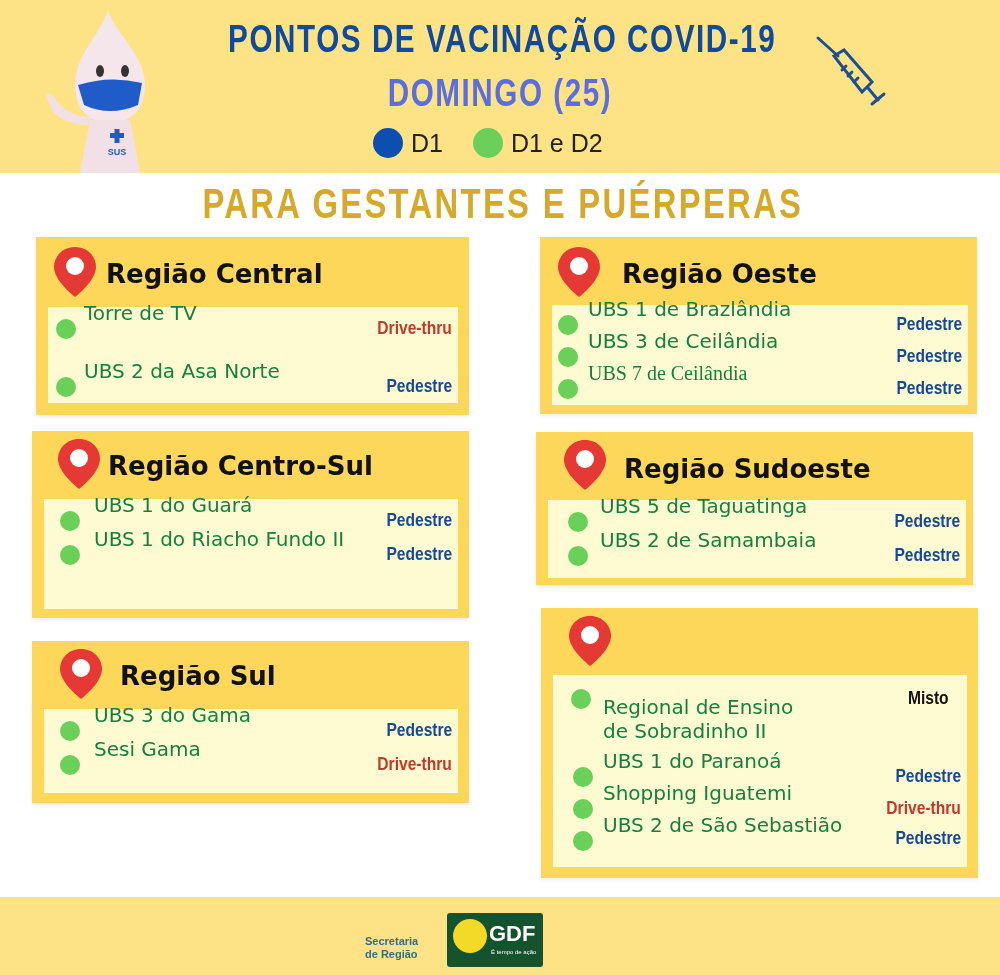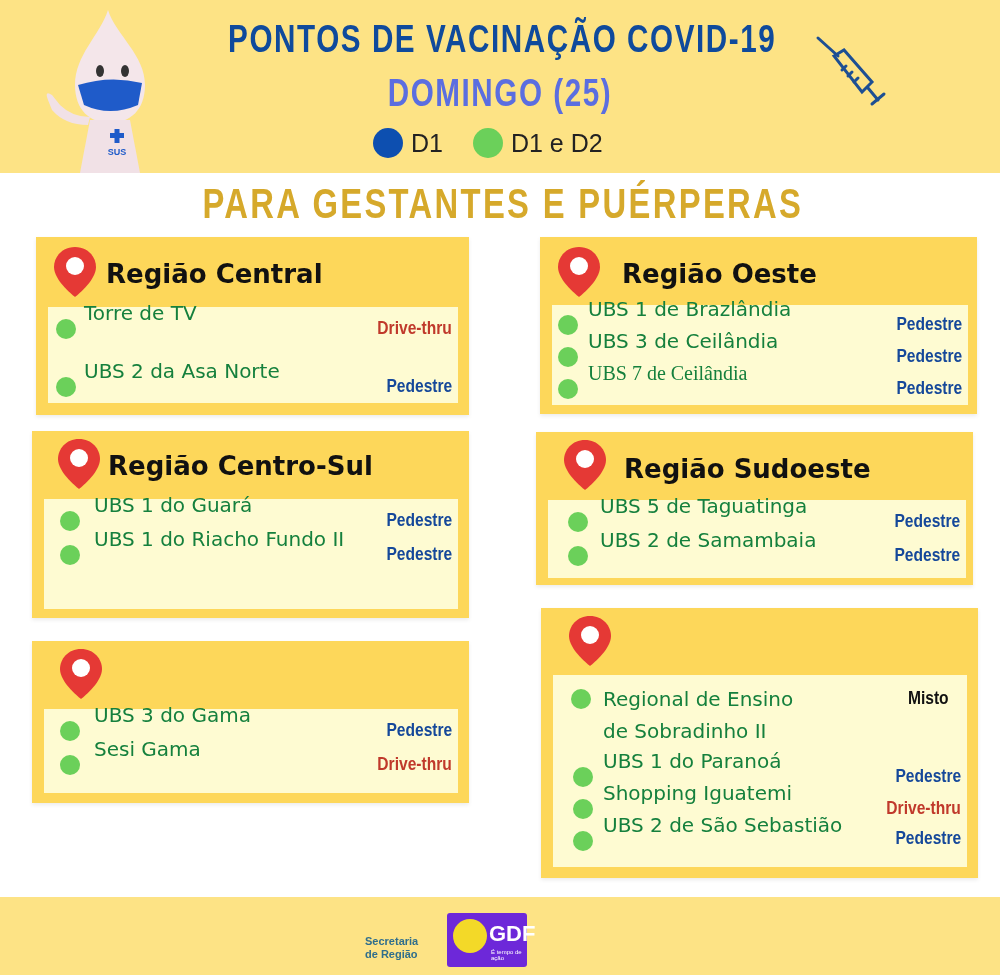--- a/index.html
+++ b/index.html
@@ -21,21 +21,21 @@
   .row { position: absolute; display: flex; align-items: center; width: 100%; }
   .row .bullet { position: absolute; width: 20px; height: 20px; border-radius: 50%; background: #6bd05a; }
   .row .name { position: absolute; font-family: "DejaVu Sans", sans-serif; font-size: 20px; color: #15803d; white-space: nowrap; line-height: 32px; }
   .row .mode { position: absolute; right: 6px; font-family: "Liberation Sans", sans-serif; font-weight: bold; font-size: 19px; white-space: nowrap; transform: scaleX(0.82); transform-origin: right center; }
   .mode.ped { color: #15489a; }
   .mode.drv { color: #c0392b; }
   .mode.mix { color: #111; }
 
   .footer { position: absolute; left: 0; top: 897px; width: 1000px; height: 78px; background: #fde385; }
   .saude { position: absolute; left: 365px; top: 935px; font-family: "Liberation Sans", sans-serif; font-weight: bold; font-size: 11px; color: #2f6e8c; line-height: 13px; width: 70px; }
-  .gdf { position: absolute; left: 447px; top: 913px; width: 80px; height: 54px; background: #6d28d9; border-radius: 3px; }
+  .gdf { position: absolute; left: 447px; top: 913px; width: 96px; height: 54px; background: #14532d; border-radius: 3px; }
   .gdf .tree { position: absolute; left: 6px; top: 6px; width: 34px; height: 34px; border-radius: 50%; background: #f3d928; }
   .gdf .txt { position: absolute; left: 42px; top: 8px; font-family: "Liberation Sans", sans-serif; font-weight: bold; font-size: 22px; color: #fff; }
   .gdf .tag { position: absolute; left: 44px; top: 36px; font-family: "Liberation Sans", sans-serif; font-size: 6px; color: #fff; }
 </style>
 </head>
 <body>
 
 <div class="header"></div>
 
 <svg class="mascot" viewBox="0 0 150 168">
@@ -116,20 +116,21 @@
       <span class="mode ped" style="top:4px;">Pedestre</span>
     </div>
   </div>
 </div>
 
 <div class="card" style="left:32px;top:641px;width:437px;height:162px;">
   <svg class="pin" style="left:24px;top:6px;" viewBox="0 0 50 54">
       <path d="M25 2 C12 2 4 12 4 22 C4 36 25 52 25 52 C25 52 46 36 46 22 C46 12 38 2 25 2 Z" fill="#e53935"></path>
       <circle cx="25" cy="21" r="9" fill="#fff"></circle>
     </svg>
+  <div class="card-title" style="left:88px;top:20px;">Região Sul</div>
   <div class="inner" style="left:12px;top:68px;width:414px;height:84px;text-align:center;">
     <div class="row" style="top:6px;">
       <span class="bullet" style="left:16px;top:6px;"></span>
       <span class="name" style="left:50px;">UBS 3 do Gama</span>
       <span class="mode ped" style="top:4px;">Pedestre</span>
     </div>
     <div class="row" style="top:40px;">
       <span class="bullet" style="left:16px;top:6px;"></span>
       <span class="name" style="left:50px;">Sesi Gama</span>
       <span class="mode drv" style="top:4px;">Drive-thru</span>
@@ -183,21 +184,21 @@
 </div>
 
 <div class="card" style="left:541px;top:608px;width:437px;height:270px;">
   <svg class="pin" style="left:24px;top:6px;" viewBox="0 0 50 54">
       <path d="M25 2 C12 2 4 12 4 22 C4 36 25 52 25 52 C25 52 46 36 46 22 C46 12 38 2 25 2 Z" fill="#e53935"></path>
       <circle cx="25" cy="21" r="9" fill="#fff"></circle>
     </svg>
   <div class="inner" style="left:12px;top:67px;width:414px;height:192px;">
     <div class="row" style="top:8px;height:70px;">
       <span class="bullet" style="left:18px;top:6px;"></span>
-      <span class="name" style="left:50px;top:0;">Regional de Ensino</span>
+      <span class="name" style="left:50px;top:8px;">Regional de Ensino</span>
       <span class="name" style="left:50px;top:32px;">de Sobradinho II</span>
       <span class="mode mix" style="top:4px;right:18px;">Misto</span>
     </div>
     <div class="row" style="top:86px;">
       <span class="bullet" style="left:20px;top:6px;"></span>
       <span class="name" style="left:50px;">UBS 1 do Paranoá</span>
       <span class="mode ped" style="top:4px;">Pedestre</span>
     </div>
     <div class="row" style="top:118px;">
       <span class="bullet" style="left:20px;top:6px;"></span>

